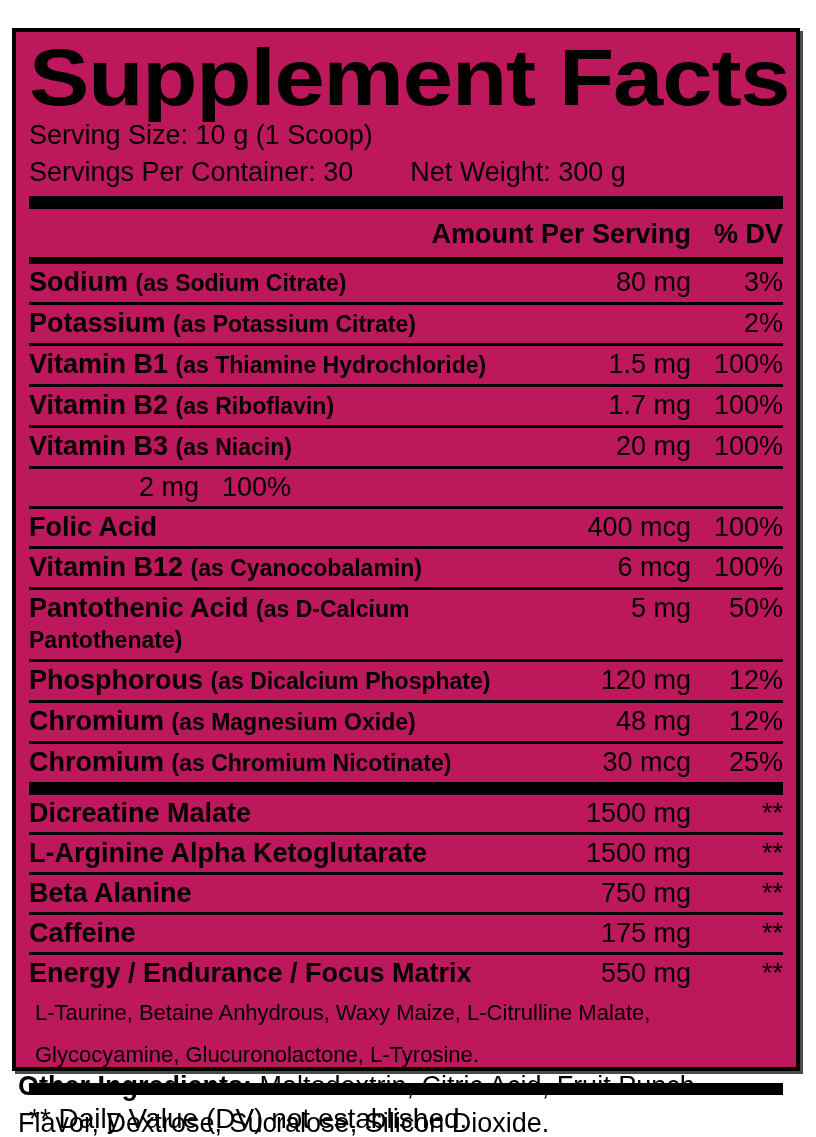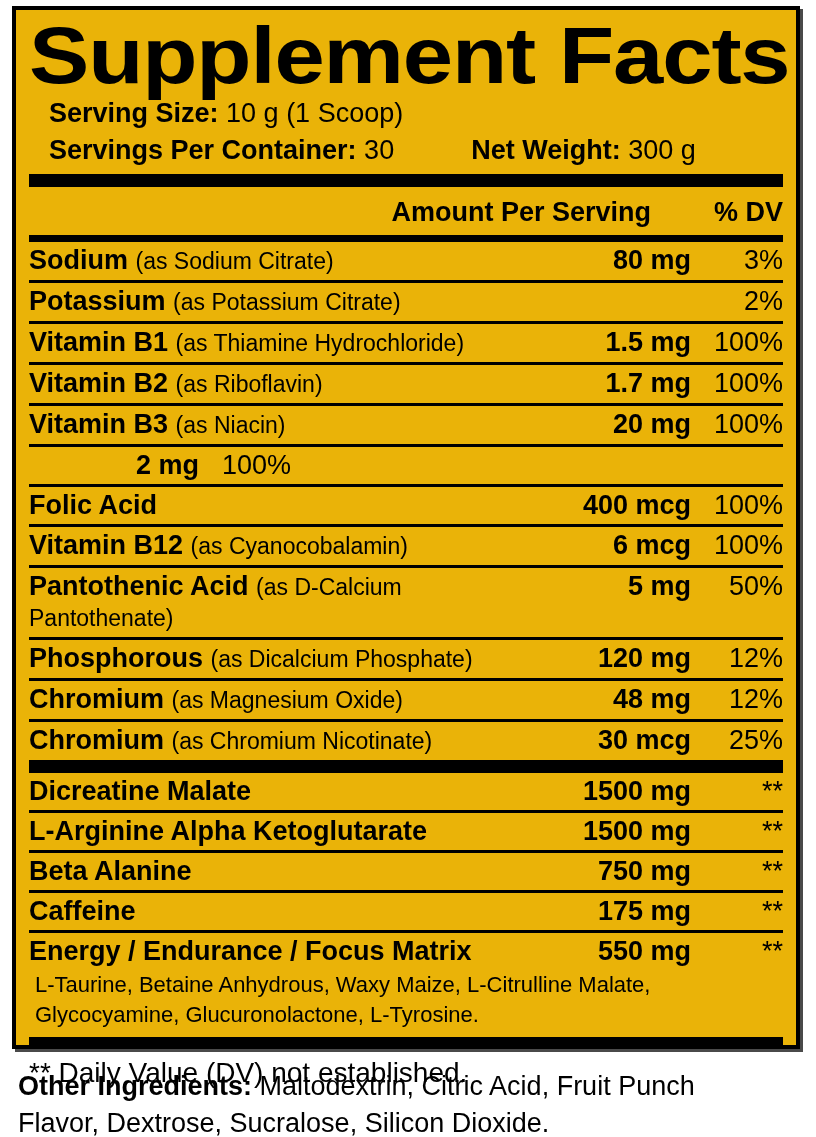--- a/index.html
+++ b/index.html
@@ -6,75 +6,74 @@
   html, body {
     width: 816px; height: 1137px;
     background: #ffffff;
     color: #000000;
     font-family: "Liberation Sans", "DejaVu Sans", sans-serif;
     position: relative;
     overflow: hidden;
   }
   .label-box {
     position: absolute;
-    left: 12px; top: 6px;
+    left: 12px; top: 28px;
     width: 788px; height: 1043px;
     border: 4px solid #000;
-    background: #eab308;
+    background: #be185d;
     padding: 0 13px;
     box-shadow: 3px 3px 0 0 #4a4a4a;
   }
   .title {
     font-size: 80px;
     font-weight: bold;
     letter-spacing: -1px;
     line-height: 0.95;
     white-space: nowrap;
     transform: scaleX(1.13);
     transform-origin: 0 50%;
     margin-top: 8px;
   }
   .serv-line {
     font-size: 27px;
     line-height: 35px;
     margin-top: 2px;
   }
-  .serv-line .lbl { font-weight: bold; margin-left: 20px; }
+  .serv-line .lbl { font-weight: normal; }
   .serv-row2 { display: flex; }
   .net-weight { margin-left: 57px; }
   .bar { background: #000; width: 100%; }
   .bar-1 { height: 13px; margin-top: 6px; }
   .bar-2 { height: 7px; }
   .bar-3 { height: 13px; }
   .bar-4 { height: 12px; margin-top: 2px; }
   .head-row {
     display: flex;
     justify-content: flex-end;
     align-items: flex-start;
     font-weight: bold;
     font-size: 27px;
     padding: 10px 0 7px;
-    gap: 40px;
   }
   .head-row .col-dv-h { width: 92px; text-align: right; }
   .row {
     display: flex;
     align-items: baseline;
     padding: 3px 0 4px;
   }
   .row.sep { border-top: 3px solid #000; }
   .cell { line-height: 30px; }
   .cell.name { flex: 1; font-size: 27px; font-weight: bold; }
-  .cell.name .detail { font-weight: normal; font-size: 23px; }
-  .cell.amt { width: 170px; text-align: right; font-size: 27px; font-weight: bold; }
+  .cell.name .detail { font-weight: bold; font-size: 23px; }
+  .cell.amt { width: 170px; text-align: right; font-size: 27px; font-weight: normal; }
   .cell.dv  { width: 92px;  text-align: right; font-size: 27px; font-weight: normal; }
   .subtext {
     font-size: 22px;
     font-weight: normal;
-    line-height: 30px;
+    line-height: 42px;
     padding: 0 30px 5px 6px;
   }
   .footnote {
     font-size: 28px;
     line-height: 34px;
     padding: 7px 0;
   }
   .other {
     position: absolute;
     left: 18px; top: 1068px;

